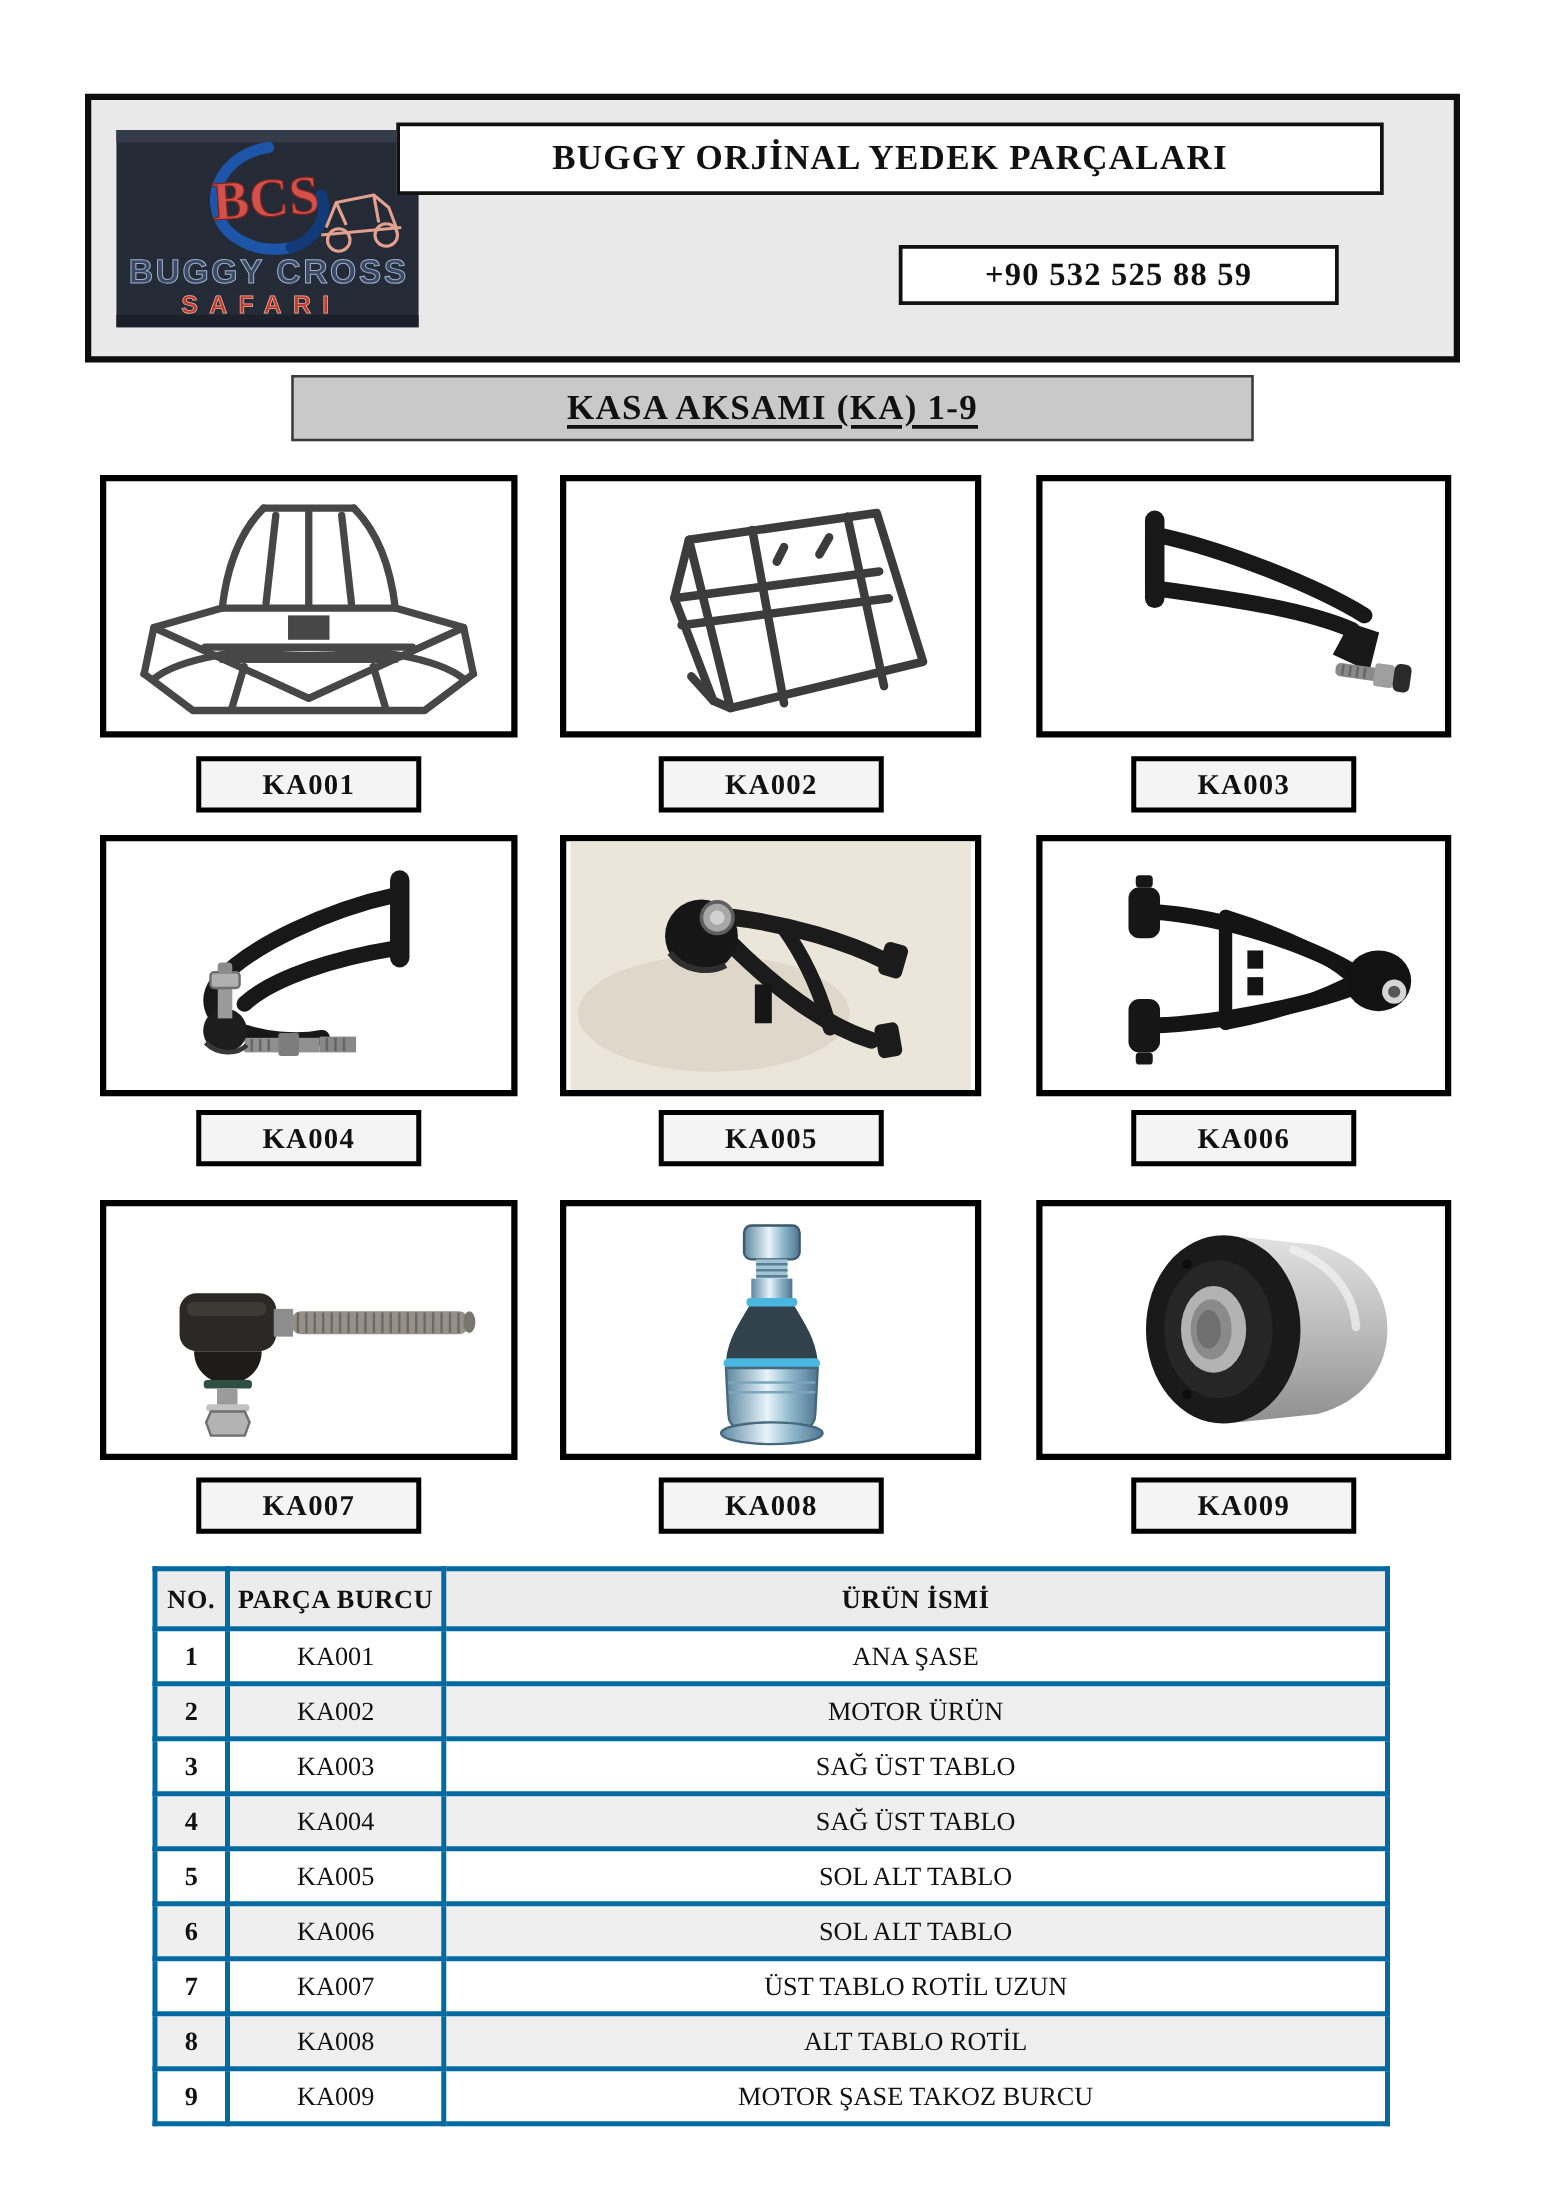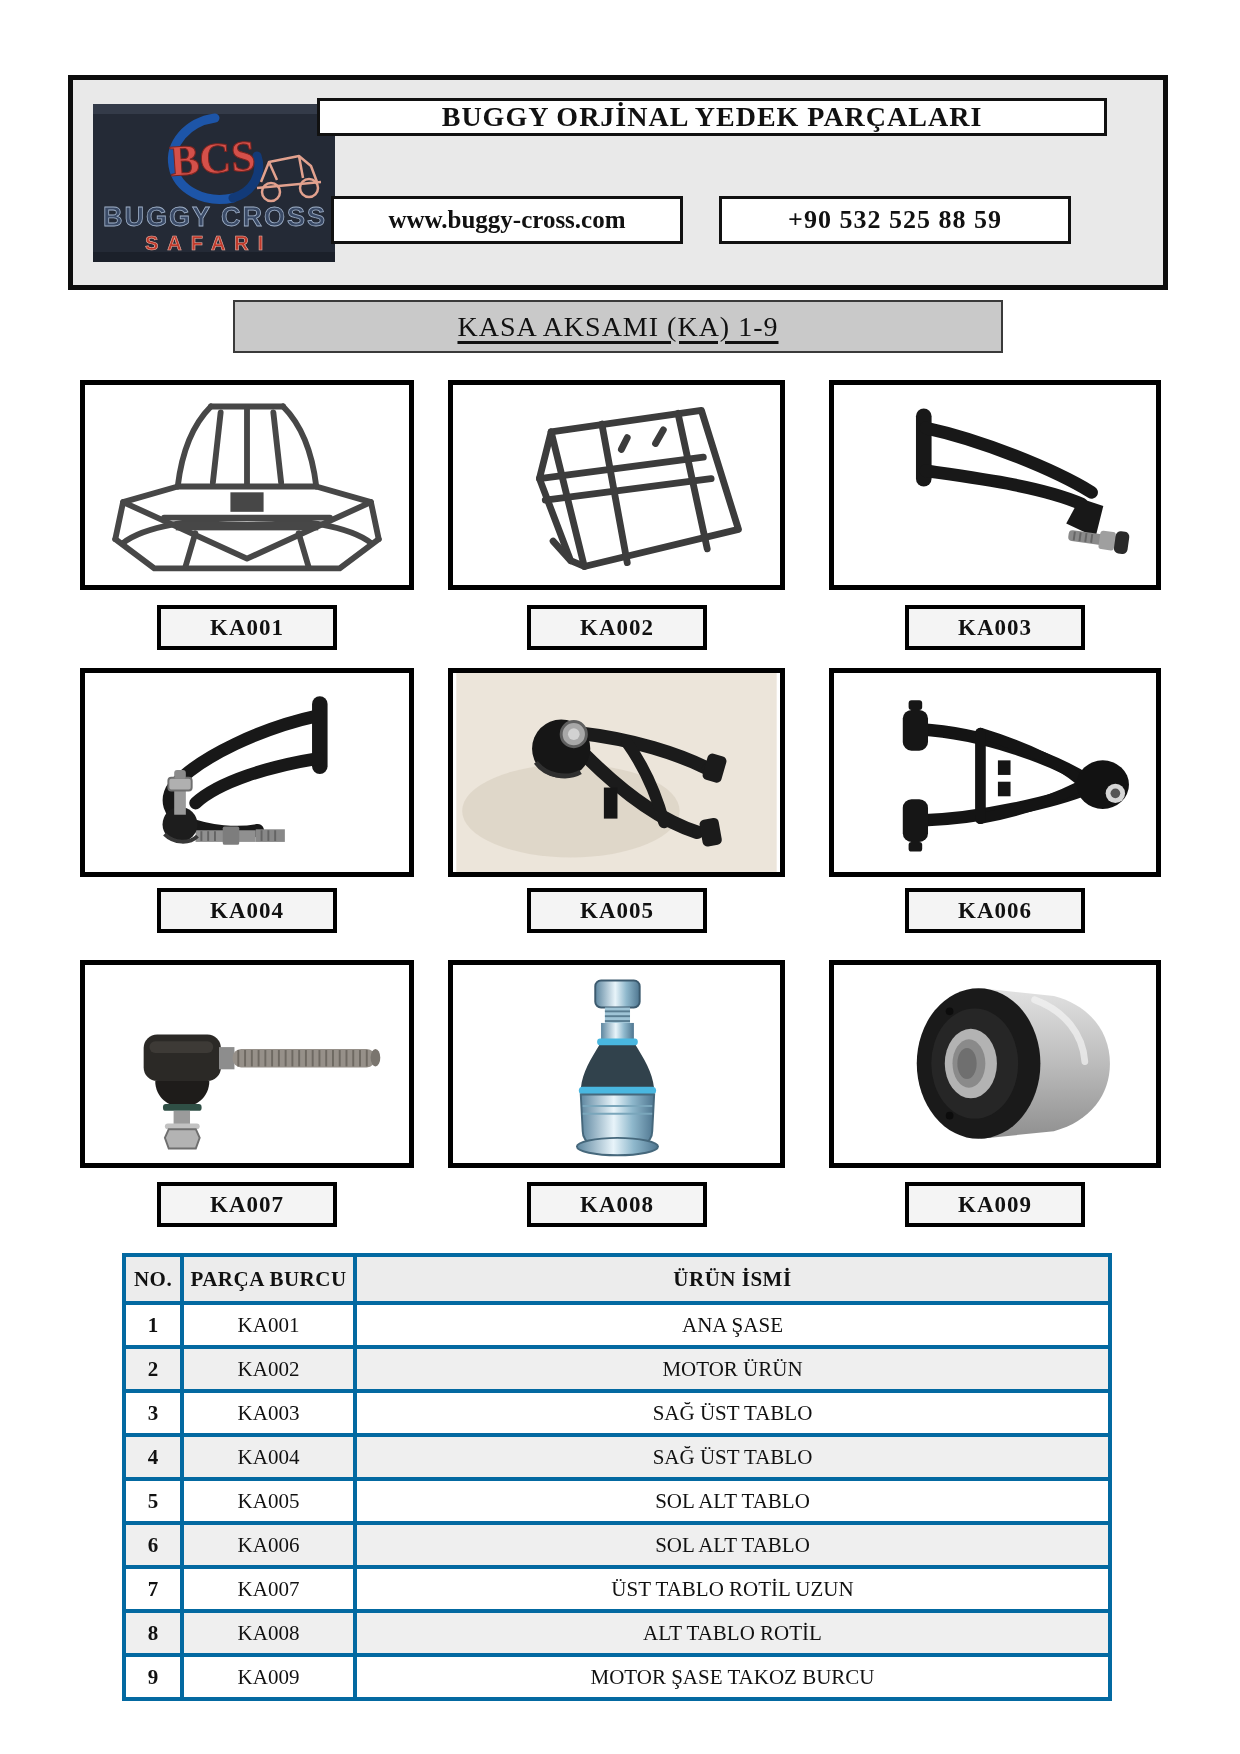--- a/index.html
+++ b/index.html
@@ -5,29 +5,29 @@
   html,body{margin:0;padding:0;background:#fff;}
   .page{position:relative;width:1240px;height:1754px;background:#fff;
         font-family:"Liberation Serif","DejaVu Serif",serif;color:#111;overflow:hidden;}
 
   
   .header-box{position:absolute;left:68px;top:75px;width:1100px;height:215px;
               background:#e9e9e9;border:5px solid #0d0d0d;box-sizing:border-box;}
   .logo{position:absolute;left:20px;top:24px;width:242px;height:158px;display:block;}
   .hbox{position:absolute;background:#fff;border:3px solid #111;box-sizing:border-box;
         display:flex;align-items:center;justify-content:center;font-weight:bold;}
-  .title-box{left:244px;top:18px;width:790px;height:38px;font-size:28px;letter-spacing:1px;}
+  .title-box{left:244px;top:18px;width:790px;height:58px;font-size:28px;letter-spacing:1px;}
   .site-box{left:258px;top:116px;width:352px;height:48px;font-size:25px;}
   .phone-box{left:646px;top:116px;width:352px;height:48px;font-size:26px;letter-spacing:1px;}
 
   
   .section-bar{position:absolute;left:233px;top:300px;width:770px;height:53px;
                background:#c9c9c9;border:2px solid #3a3a3a;box-sizing:border-box;
                display:flex;align-items:center;justify-content:center;}
-  .section-bar span{font-weight:normal;font-size:28px;text-decoration:underline;
+  .section-bar span{font-weight:bold;font-size:28px;text-decoration:underline;
                     text-underline-offset:5px;text-decoration-thickness:3px;letter-spacing:1px;}
 
   
   .frame{position:absolute;background:#fff;border:5px solid #000;box-sizing:border-box;}
   .frame svg{width:100%;height:100%;display:block;}
   .c1{left:80px;width:334px;}  .c2{left:448px;width:337px;}  .c3{left:829px;width:332px;}
   .r1{top:380px;height:210px;} .r2{top:668px;height:209px;}  .r3{top:960px;height:208px;}
   .plabel{position:absolute;width:180px;height:45px;background:#f4f4f4;border:4px solid #000;
           box-sizing:border-box;display:flex;align-items:center;justify-content:center;
           font-weight:bold;font-size:23px;letter-spacing:1px;}
@@ -67,23 +67,20 @@
         <path d="M176,58 L184,76 M206,52 L210,74"></path>
         <circle cx="178" cy="88" r="9"></circle>
         <circle cx="216" cy="84" r="9"></circle>
       </g>
       <text x="10" y="122" font-family="Liberation Sans, sans-serif" font-weight="bold" font-size="27" letter-spacing="2" fill="#3a4a66" stroke="#9fb0c8" stroke-width="0.8">BUGGY CROSS</text>
       <text x="52" y="146" font-family="Liberation Sans, sans-serif" font-weight="bold" font-size="20" letter-spacing="9" fill="#c0392b" stroke="#e8b2a6" stroke-width="0.6">SAFARI</text>
     </svg>
 
     <div class="hbox title-box">
       <span>BUGGY ORJİNAL YEDEK PARÇALARI</span>
-    </div>
-    <div class="hbox site-box">
-      <span>www.buggy-cross.com</span>
     </div>
     <div class="hbox phone-box">
       <span>+90 532 525 88 59</span>
     </div>
   </div>
 
   <div class="section-bar">
     <span>KASA  AKSAMI (KA) 1-9</span>
   </div>
 

